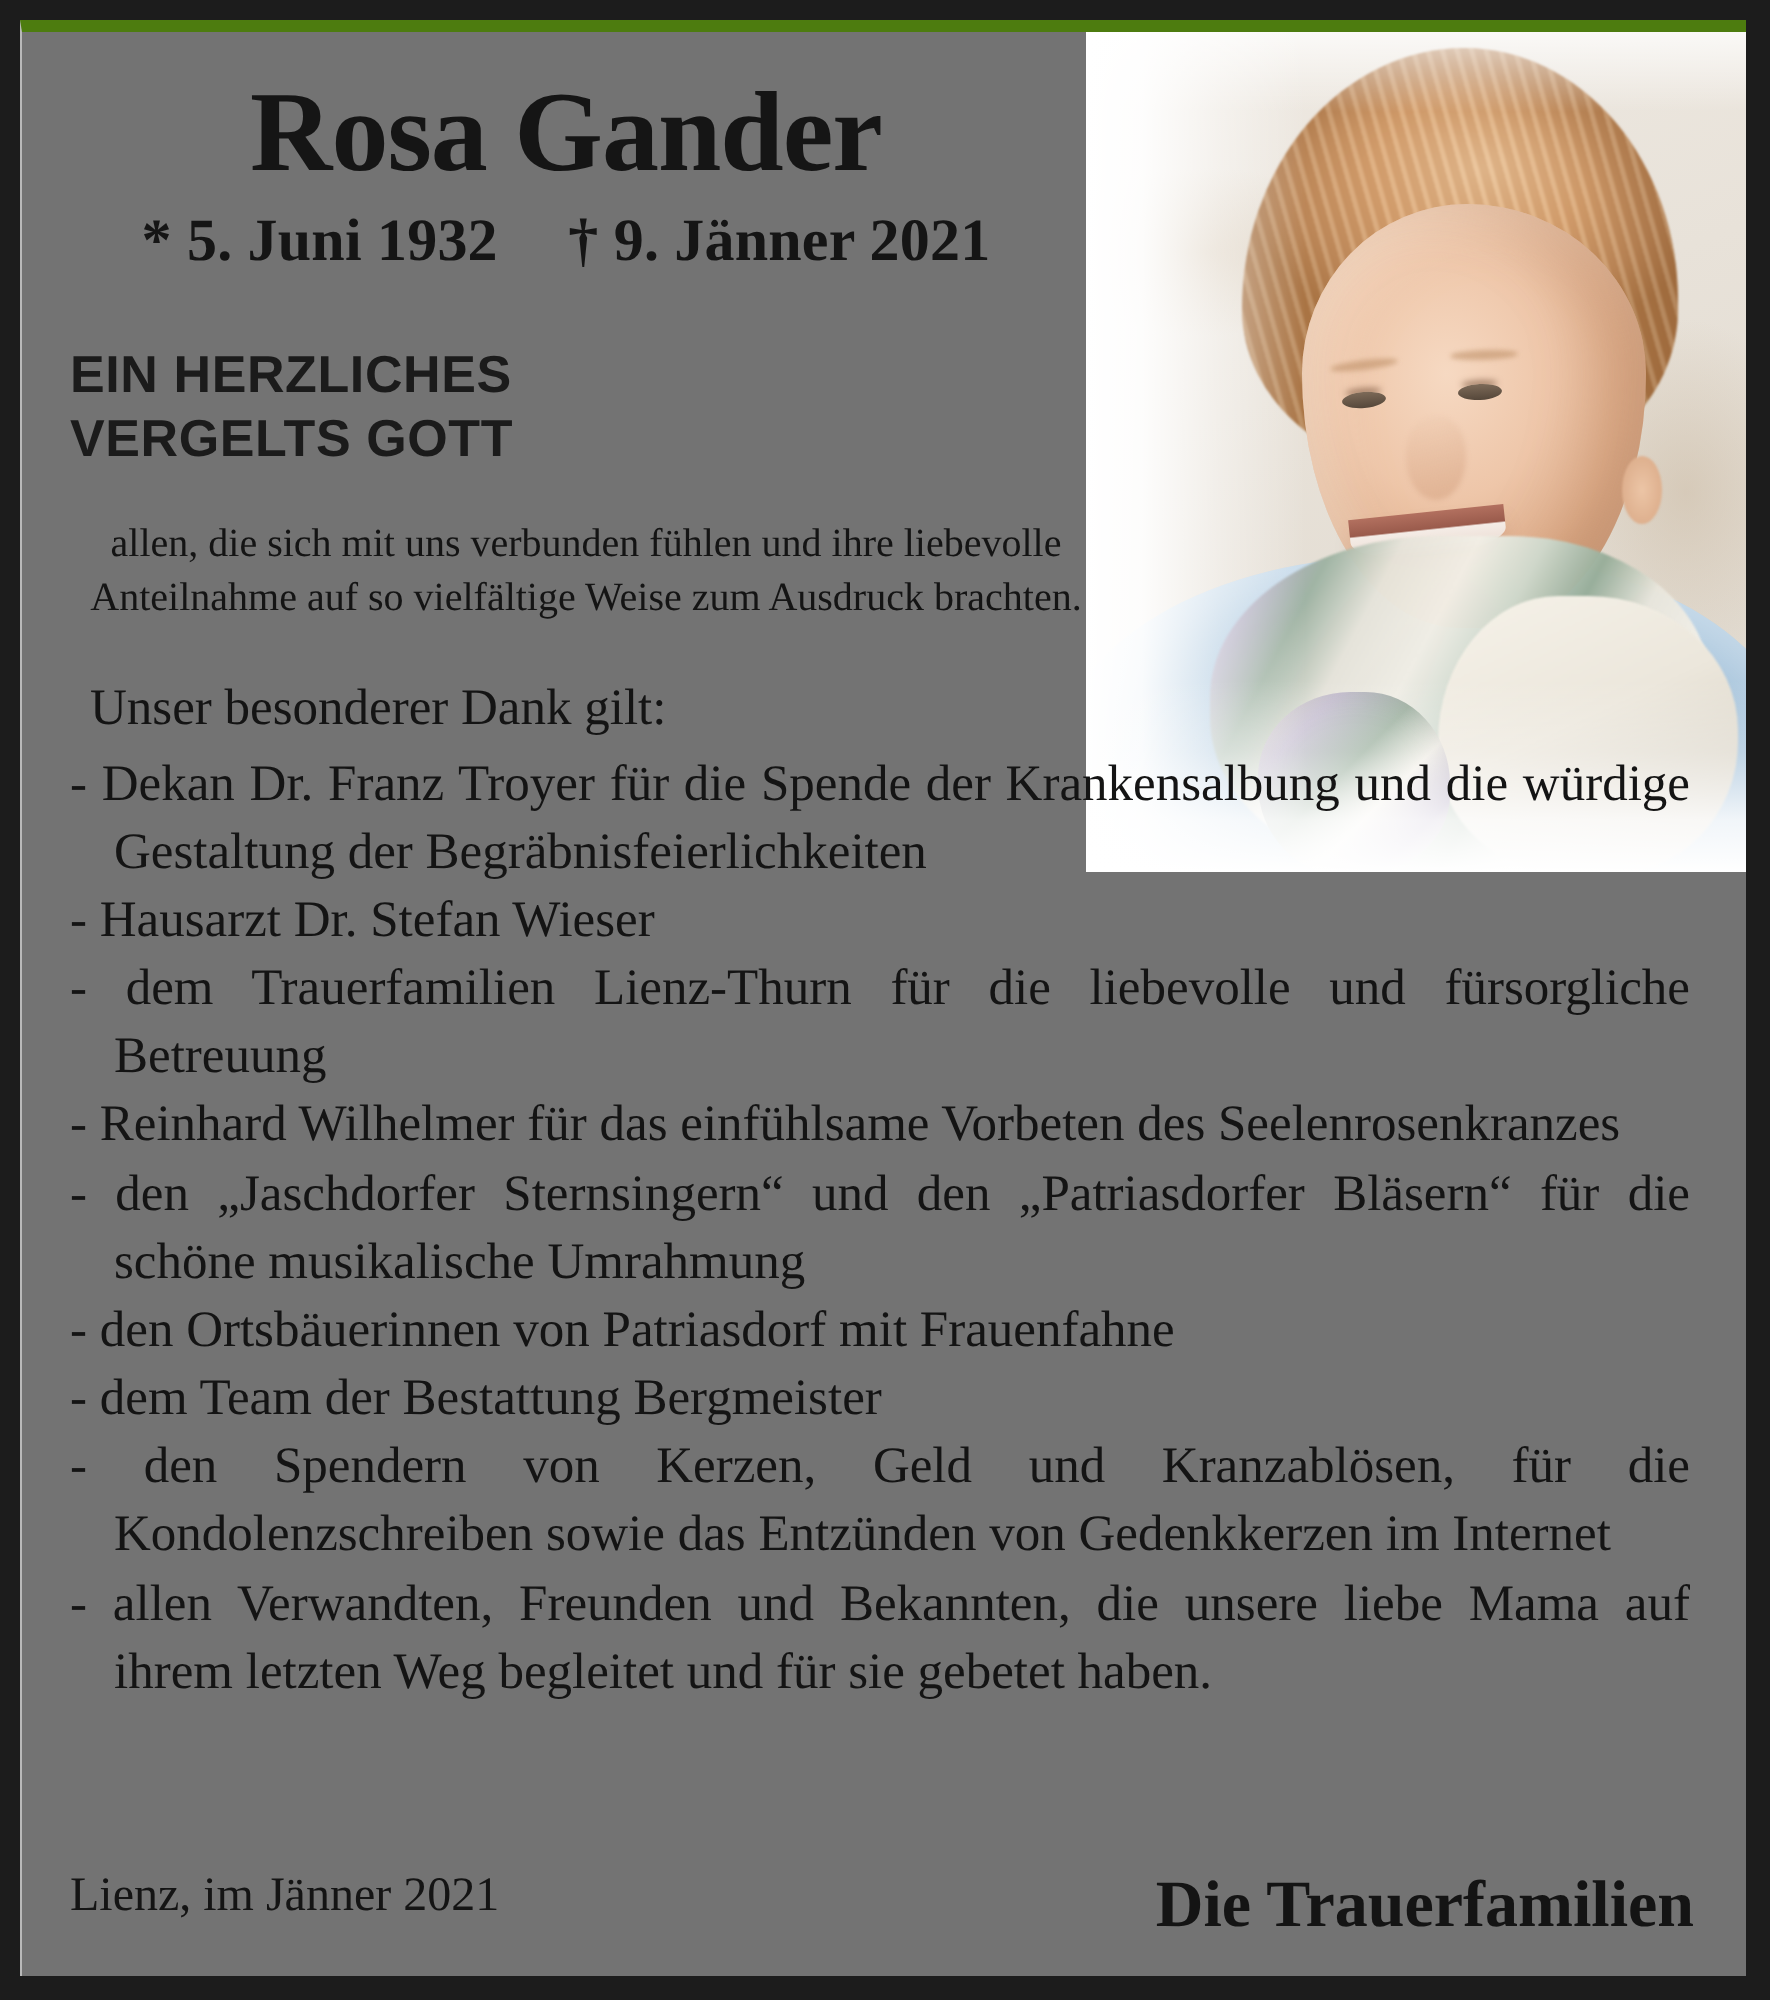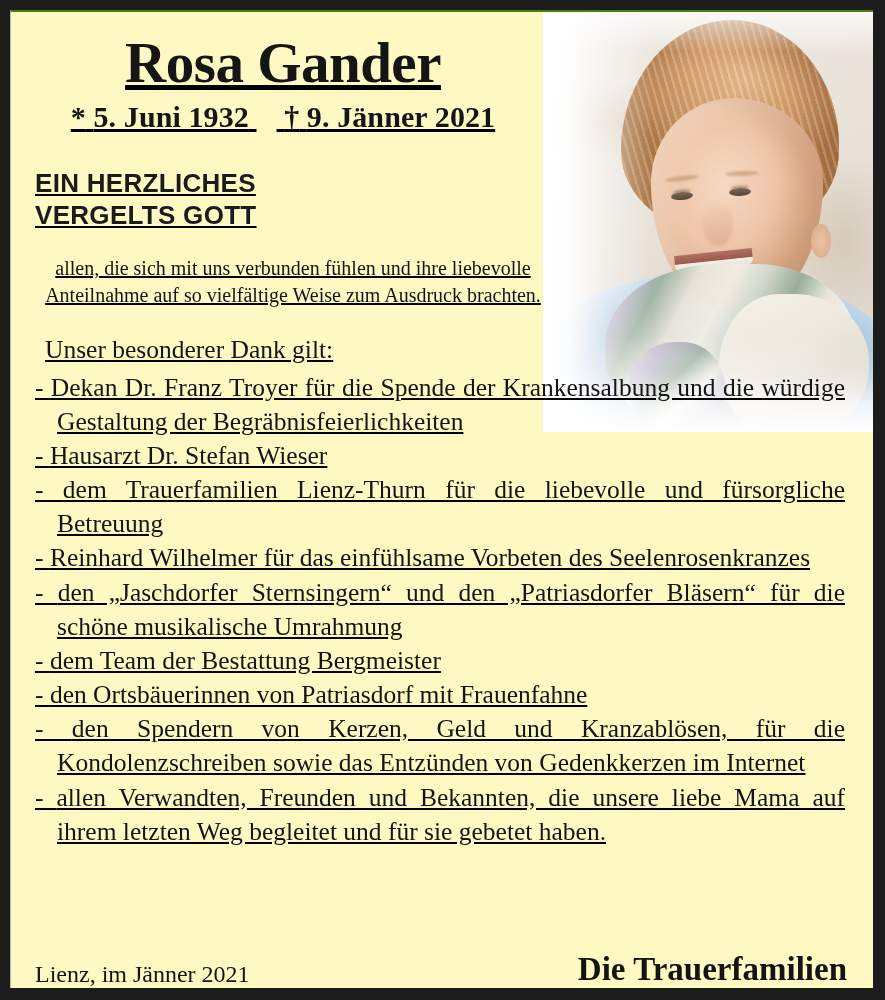--- a/index.html
+++ b/index.html
@@ -14,26 +14,25 @@
     background: #1c1c1c;
     box-sizing: border-box;
     padding: 10px 12px 12px 10px;
     overflow: hidden;
     font-family: "Liberation Serif", "DejaVu Serif", serif;
   }
   .inner {
     position: relative;
     width: 100%;
     height: 100%;
-    background: #fef9c3;
+    background: #737373;
     box-sizing: border-box;
-    border-top: 2px solid #4d7c0f;
+    border-top: 6px solid #4d7c0f;
     border-left: 1px solid #b9b9b9;
     overflow: hidden;
-    text-decoration: underline;
   }
 
   
   .photo {
     position: absolute;
     right: 0;
     top: 0;
     width: 330px;
     height: 420px;
     overflow: hidden;
@@ -244,24 +243,24 @@
     text-align: justify;
   }
   .thanks-list li::before {
     content: "- ";
   }
   .thanks-list li.nojust { text-align: left; }
   .footer {
     position: absolute;
     left: 24px;
     right: 22px;
-    bottom: 0;
+    bottom: 16px;
     display: flex;
     justify-content: space-between;
-    align-items: flex-end;
+    align-items: flex-start;
   }
   .footer .place {
     font-size: 24px;
     color: #141414;
   }
   .footer .family {
     font-size: 33px;
     font-weight: 700;
     color: #141414;
     padding-right: 4px;
@@ -328,22 +327,22 @@
       <p class="intro">allen, die sich mit uns verbunden fühlen und ihre liebevolle Anteilnahme auf so vielfältige Weise zum Ausdruck brachten.</p>
 
       <div class="thanks-head">Unser besonderer Dank gilt:</div>
 
       <ul class="thanks-list">
         <li>Dekan Dr. Franz Troyer für die Spende der Krankensalbung und die würdige Gestaltung der Begräbnisfeierlichkeiten</li>
         <li class="nojust">Hausarzt Dr. Stefan Wieser</li>
         <li>dem Trauerfamilien Lienz-Thurn für die liebevolle und fürsorgliche Betreuung</li>
         <li>Reinhard Wilhelmer für das einfühlsame Vorbeten des Seelenrosenkranzes</li>
         <li>den „Jaschdorfer Sternsingern“ und den „Patriasdorfer Bläsern“ für die schöne musikalische Umrahmung</li>
+        <li class="nojust">den Ortsbäuerinnen von Patriasdorf mit Frauenfahne</li>
         <li class="nojust">dem Team der Bestattung Bergmeister</li>
-        <li class="nojust">den Ortsbäuerinnen von Patriasdorf mit Frauenfahne</li>
         <li>den Spendern von Kerzen, Geld und Kranzablösen, für die Kondolenzschreiben sowie das Entzünden von Gedenkkerzen im Internet</li>
         <li>allen Verwandten, Freunden und Bekannten, die unsere liebe Mama auf ihrem letzten Weg begleitet und für sie gebetet haben.</li>
       </ul>
 
       <div class="footer">
         <div class="place">Lienz, im Jänner 2021</div>
         <div class="family">Die Trauerfamilien</div>
       </div>
 
     </div>

